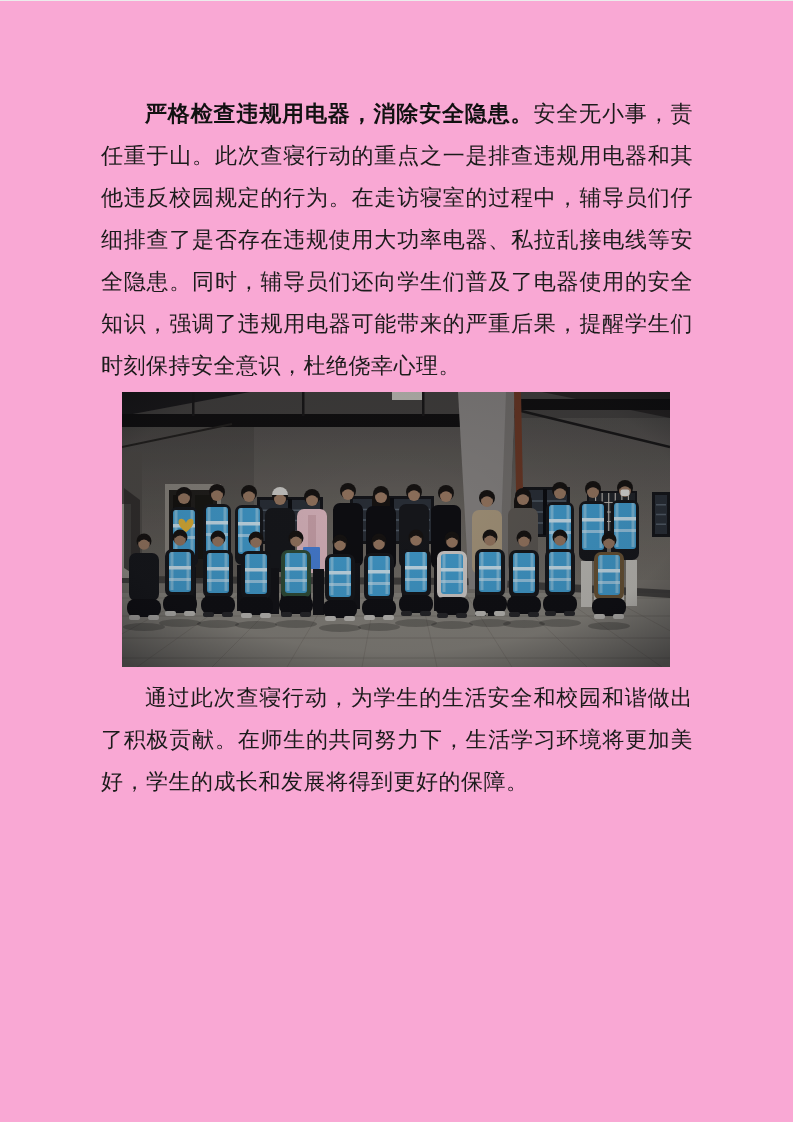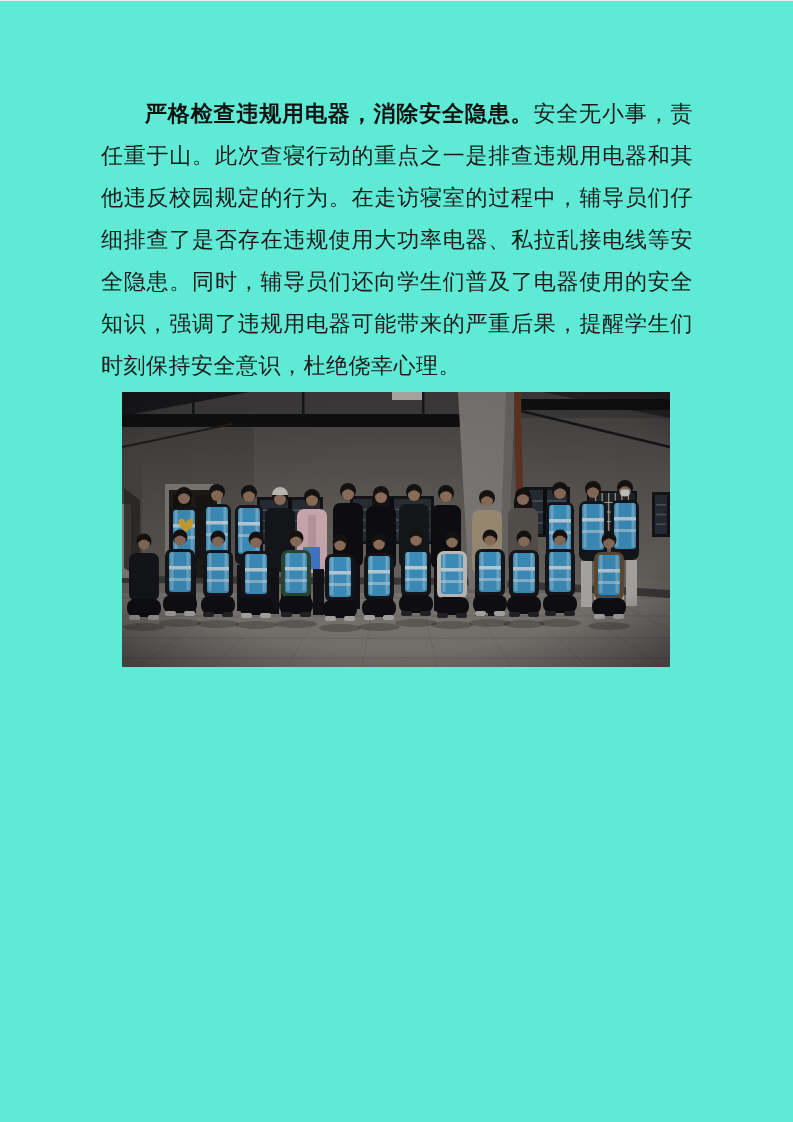--- a/index.html
+++ b/index.html
@@ -1,19 +1,19 @@
 <!DOCTYPE html>
 <html lang="zh"><head>
 <meta charset="utf-8">
 <style>
   html,body{margin:0;padding:0;background:#ffffff;}
   .page{
     position:relative;
     width:793px;height:1122px;
-    background:#5eead4;
+    background:#f9a8d4;
     overflow:hidden;
     border-top:1px solid #ececec;
     font-family:"Liberation Serif","DejaVu Serif",serif;
     box-sizing:border-box;
   }
   .content{padding:92px 100px 0 101px;}
   p.para{
     margin:0;
     font-size:22px;
     line-height:42px;
@@ -413,15 +413,16 @@
             <rect x="491" y="222" width="11" height="5" rx="2" fill="#c6c4bf"></rect>
             <circle cx="487" cy="148" r="7.5" fill="#171412"></circle>
             <circle cx="487" cy="151" r="5.8" fill="#9c7b64"></circle>
             <path d="M 480.5 147 A 7.5 7.5 0 0 1 493.5 147 L 491.8 149 A 5.8 5.8 0 0 0 482.2 149 Z" fill="#171412"></path>
             <rect x="0" y="0" width="548" height="275" fill="#0a0c12" opacity="0.12"></rect>
             <rect x="0" y="0" width="548" height="275" fill="url(#vig)"></rect>
           </g>
       </svg>
     </figure>
 
+    <p class="para"><span>通过此次查寝行动，为学生的生活安全和校园和谐做出了积极贡献。在师生的共同努力下，生活学习环境将更加美好，学生的成长和发展将得到更好的保障。</span></p>
 
   </div>
 </div>
 
 </body></html>

